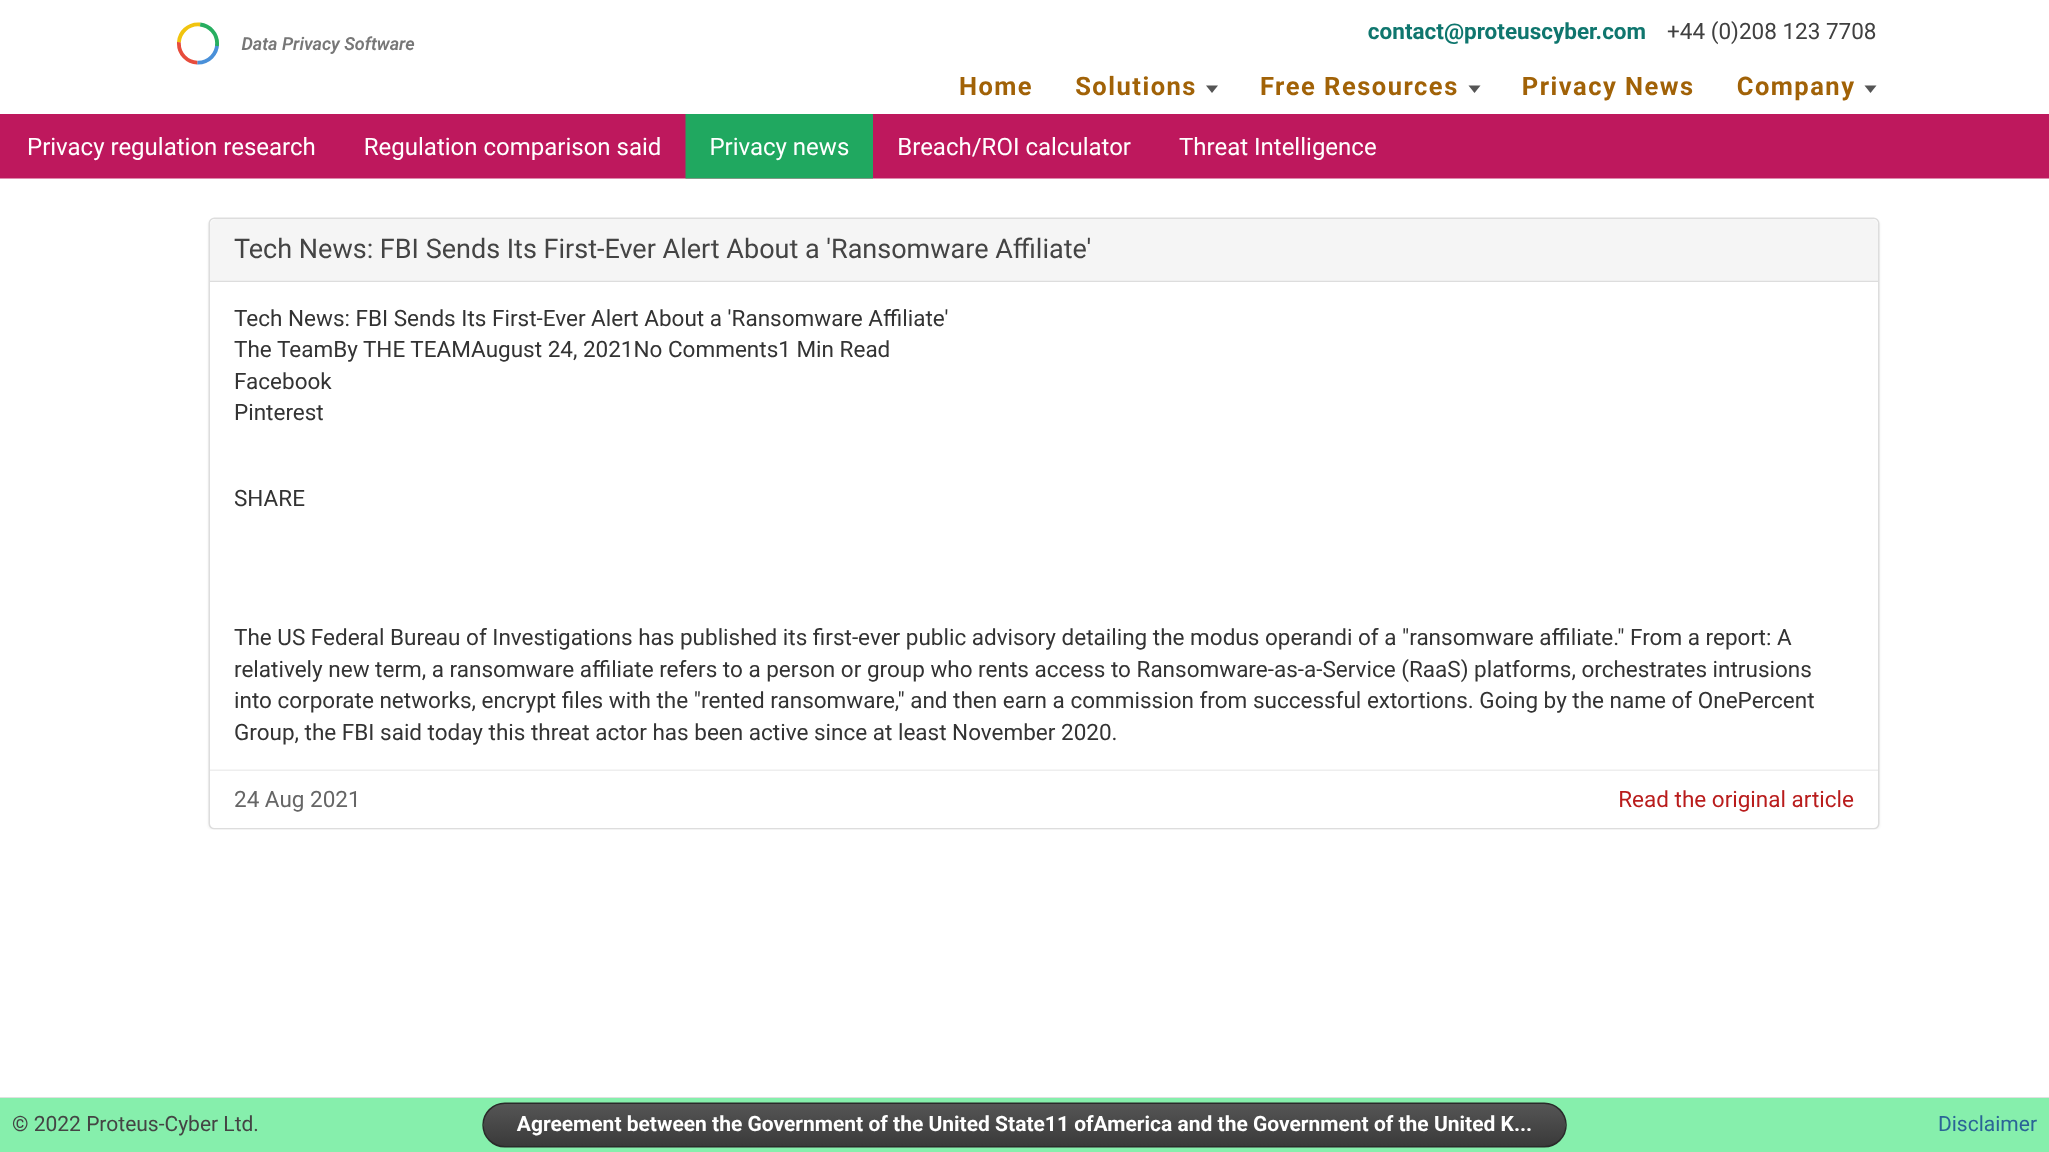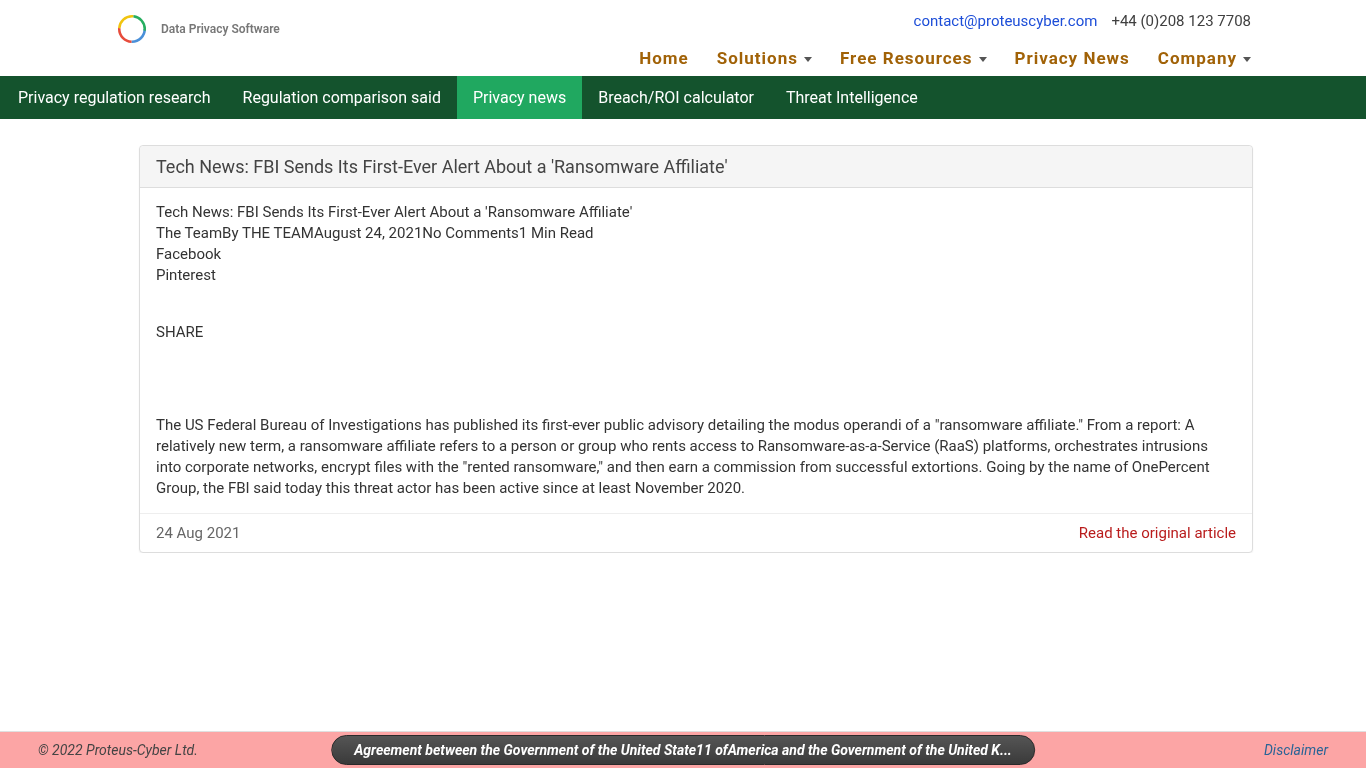--- a/index.html
+++ b/index.html
@@ -4,46 +4,46 @@
   <style>
     * { margin: 0; padding: 0; box-sizing: border-box; }
     body { font-family: -apple-system, BlinkMacSystemFont, "Segoe UI", Roboto, "Helvetica Neue", Arial, sans-serif; font-size: 14px; color: #333; background: #fff; }
     
     .header { display: flex; justify-content: space-between; align-items: flex-start; padding: 12px 115px 0; }
     .brand { display: flex; align-items: center; gap: 12px; }
     .logo-circle { width: 34px; height: 34px; position: relative; }
     .logo-circle svg { width: 100%; height: 100%; }
     .brand-text { }
     .brand-name { font-size: 24px; color: #555; font-weight: 400; }
-    .brand-tag { font-size: 12px; color: #777; font-weight: 600; }
+    .brand-tag { font-size: 12px; color: #777; font-weight: 600; font-style: italic; }
     
     .header-right { text-align: right; }
     .contact-row { display: flex; gap: 14px; justify-content: flex-end; font-size: 15px; margin-bottom: 18px; }
-    .contact-email { color: #1d4ed8; text-decoration: none; }
+    .contact-email { color: #0f766e; text-decoration: none; font-weight: bold; }
     .contact-phone { color: #404040; }
     
     .main-nav { display: flex; gap: 28px; justify-content: flex-end; font-size: 17px; font-weight: 700; color: #555; letter-spacing: 1px; }
     .main-nav-item { cursor: pointer; color: #a16207; display: flex; align-items: center; gap: 6px; }
     .caret { width: 0; height: 0; border-left: 4px solid transparent; border-right: 4px solid transparent; border-top: 5px solid #555; display: inline-block; margin-top: 2px; }
     
-    .subnav { background: #14532d; display: flex; padding: 0; margin-top: 8px; }
+    .subnav { background: #be185d; display: flex; padding: 0; margin-top: 8px; }
     .subnav-item { color: #fff; font-size: 16px; padding: 12px 16px; cursor: pointer; }
     .subnav-item.active { background: #20a860; }
     .subnav-item:first-child { margin-left: 2px; }
     
     .container { max-width: 1140px; margin: 26px auto 0; padding: 0 0; }
     .card { border: 1px solid #ddd; border-radius: 4px; background: #fff; box-shadow: 0 1px 2px rgba(0,0,0,0.05); margin-left: 26px; }
     .card-header { background: #f5f5f5; border-bottom: 1px solid #ddd; padding: 10px 16px; font-size: 18px; color: #444; border-radius: 4px 4px 0 0; }
     .card-body { padding: 14px 16px; color: #333; font-size: 15px; line-height: 1.4; }
     .card-body p { margin: 0; }
     .spacer { height: 18px; }
     .card-footer { border-top: 1px solid #eee; padding: 10px 16px; display: flex; justify-content: space-between; font-size: 15px; color: #666; }
     .card-footer a { color: #b91c1c; text-decoration: none; }
     
-    .footer-bar { position: fixed; bottom: 0; left: 0; right: 0; background: #fca5a5; border-top: 1px solid #e0e0e0; padding: 10px 38px; display: flex; align-items: center; justify-content: space-between; font-size: 14px; font-style: italic; }
+    .footer-bar { position: fixed; bottom: 0; left: 0; right: 0; background: #86efac; border-top: 1px solid #e0e0e0; padding: 10px 8px; display: flex; align-items: center; justify-content: space-between; font-size: 14px; }
     .footer-center { position: absolute; left: 50%; transform: translateX(-50%); }
     .pill { background: linear-gradient(#555, #3a3a3a); color: #fff; padding: 6px 22px; border-radius: 16px; font-weight: 700; font-size: 14px; white-space: nowrap; max-width: 800px; overflow: hidden; text-overflow: ellipsis; border: 1px solid #2a2a2a; }
     .disclaimer { color: #2a6496; text-decoration: none; }
     .copyright { color: #444; }
   </style>
 </head>
 <body>
 
 <div class="header">
   <div class="brand">

